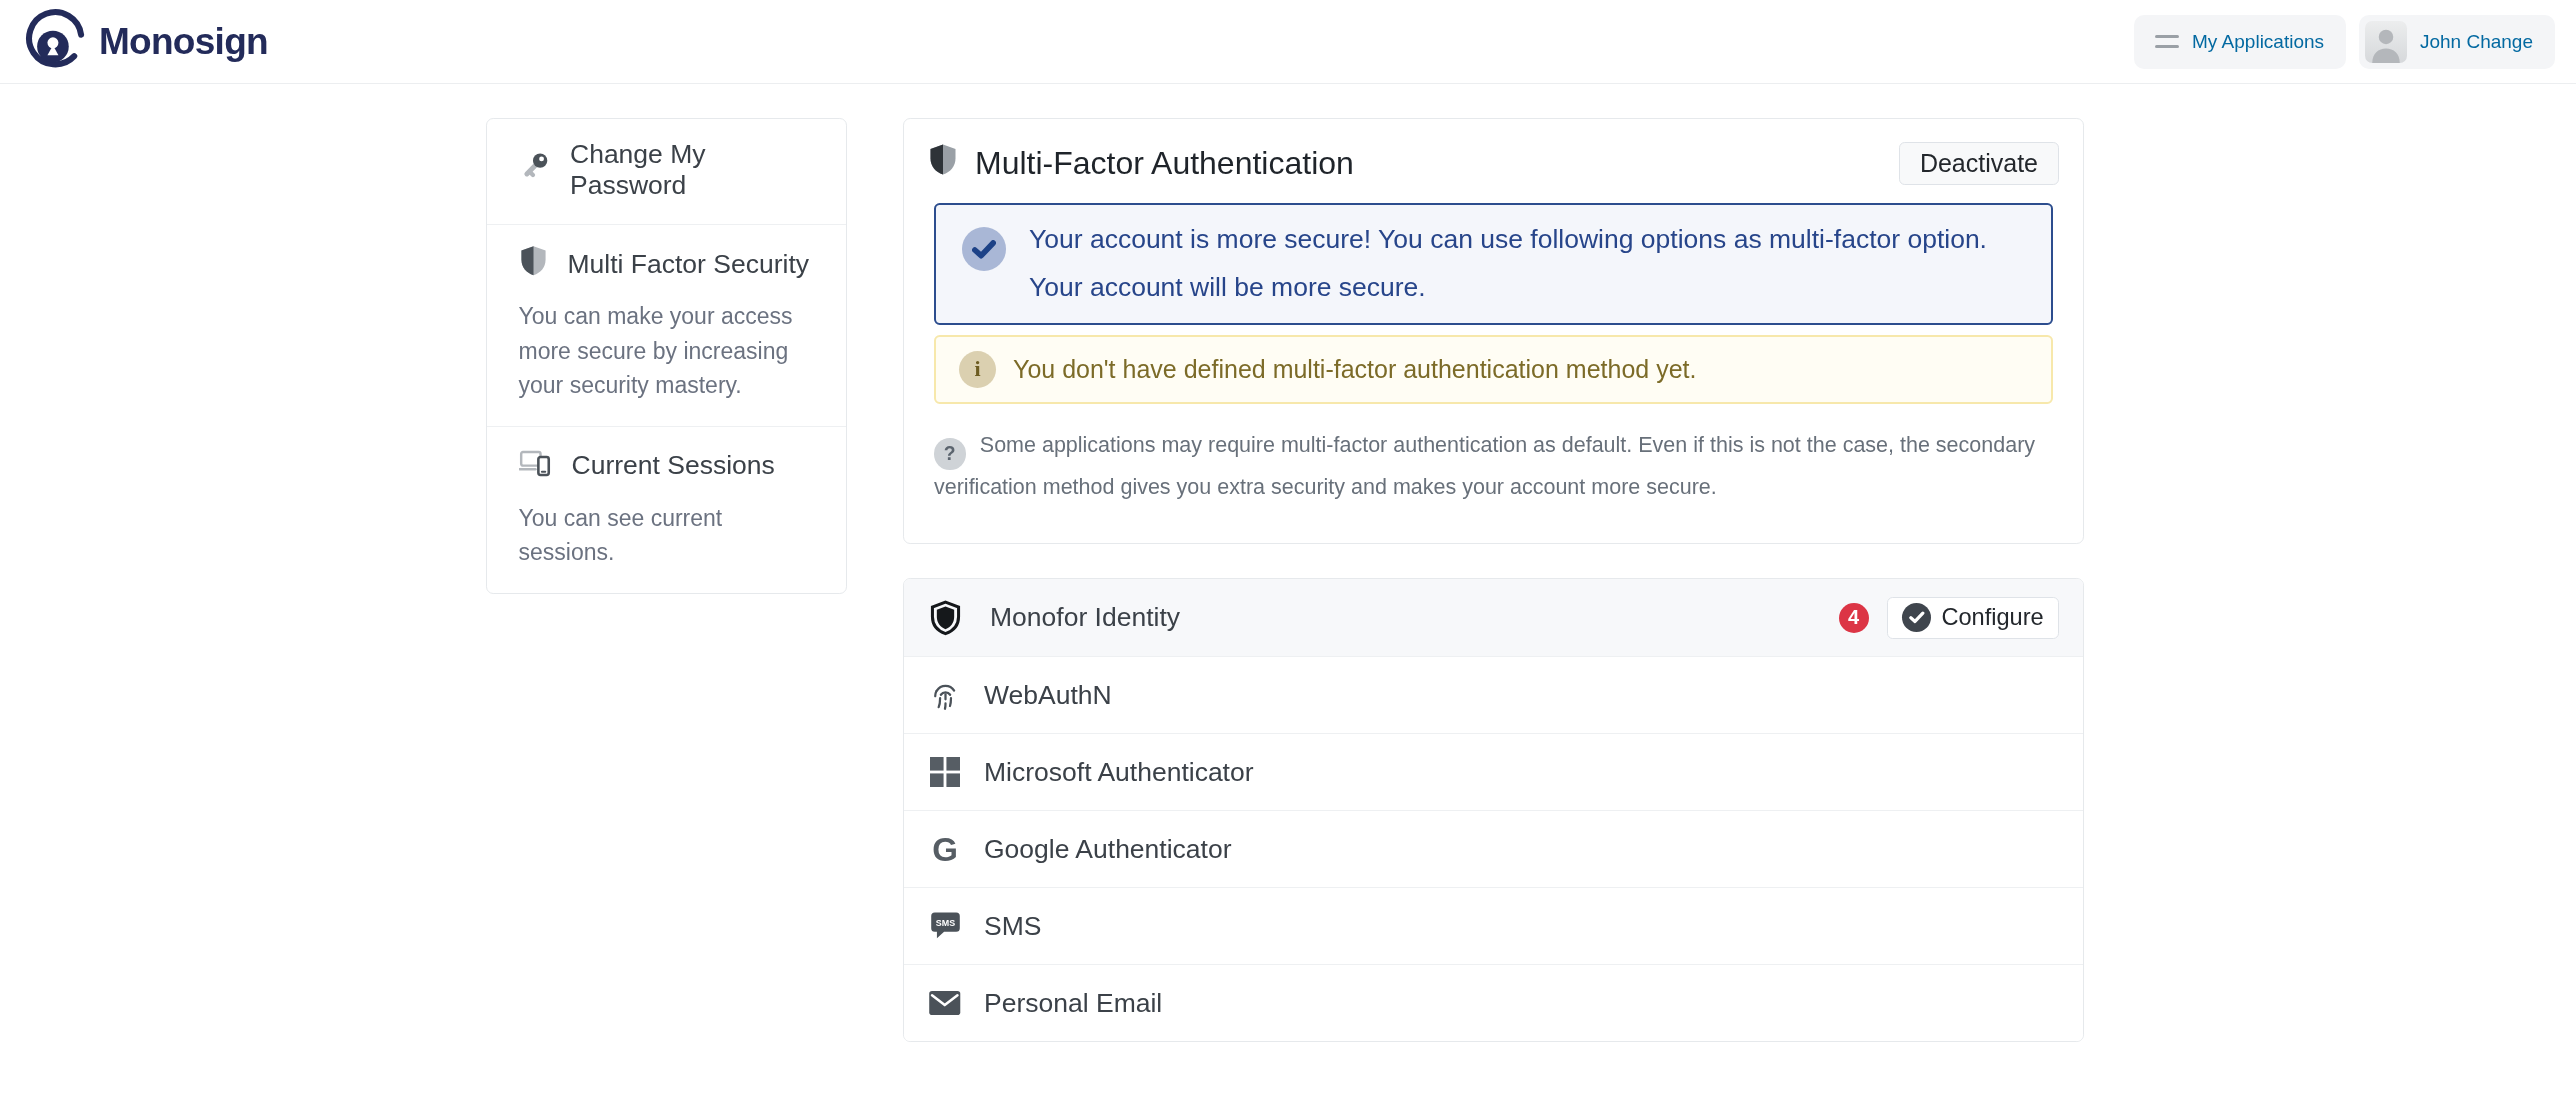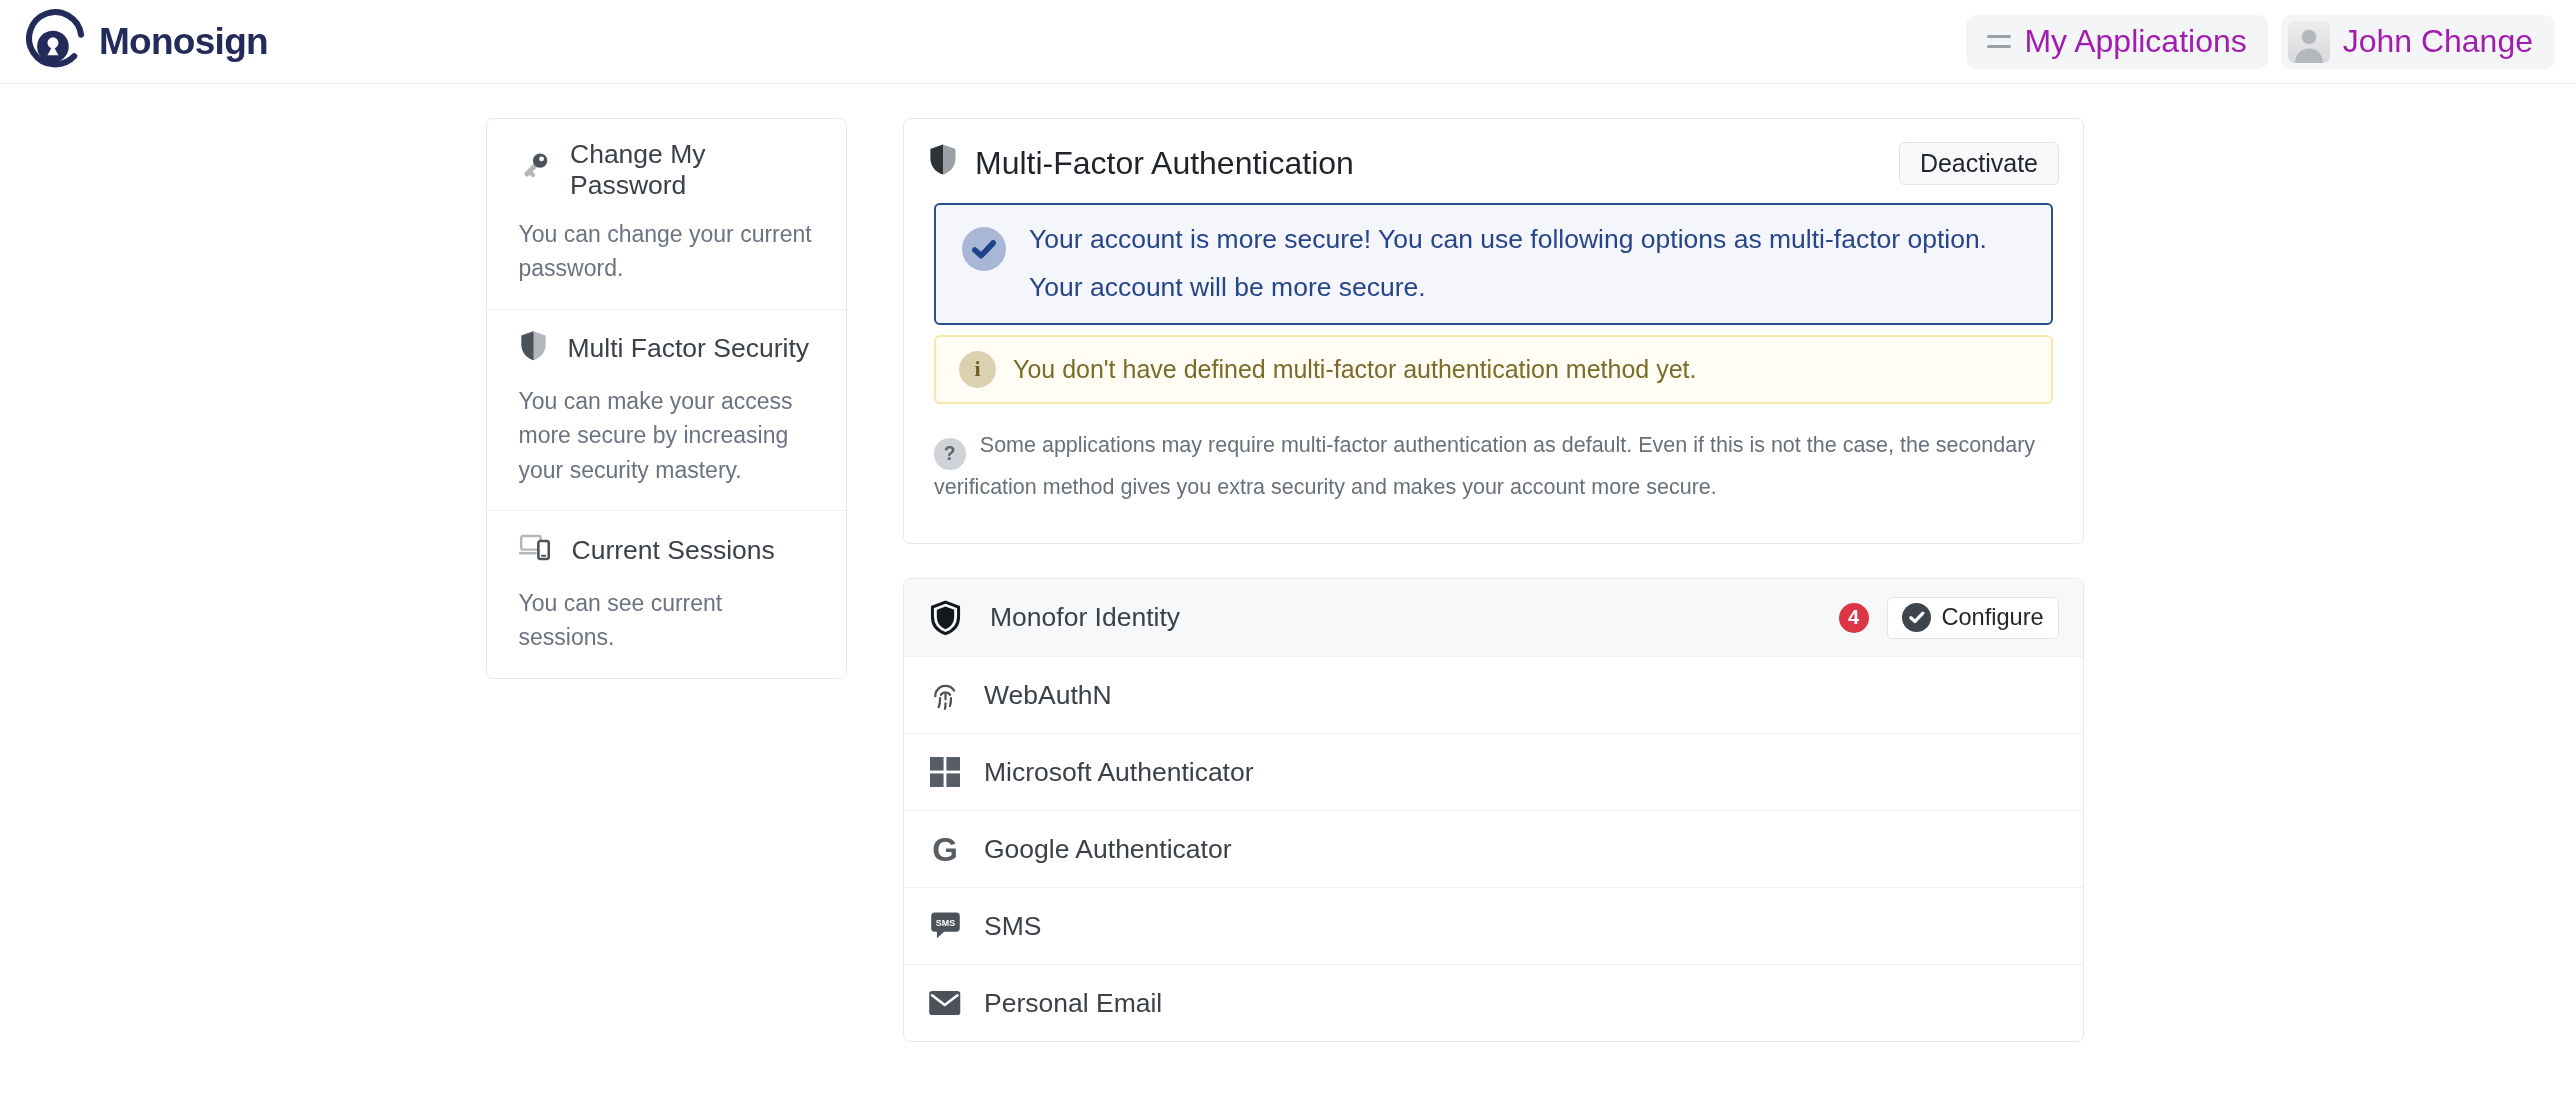--- a/index.html
+++ b/index.html
@@ -8,21 +8,21 @@
   #page { position:relative; width:2576px; height:1120px; background:#ffffff; overflow:hidden; }
 
   
   .header { position:absolute; top:0; left:0; width:2576px; height:84px; background:#fff;
             border-bottom:1.4px solid #eceef0; display:flex; align-items:center;
             justify-content:space-between; padding:0 21.5px; }
   .brand { display:flex; align-items:center; gap:11.4px; }
   .brand-name { font-size:37px; font-weight:700; color:#232b5a; letter-spacing:-0.7px; }
   .header-right { display:flex; align-items:center; gap:13px; }
   .pill { background:#f4f5f7; border:none; border-radius:10px; height:54px; display:flex;
-          align-items:center; gap:13px; padding:0 21.5px; font-size:32px; color:#a21caf; cursor:pointer;
+          align-items:center; gap:13px; padding:0 21.5px; font-size:19px; color:#0369a1; cursor:pointer;
           font-family:"Liberation Sans", sans-serif; }
   .menu-icon { display:flex; flex-direction:column; gap:6.4px; }
   .menu-icon i { display:block; width:24px; height:3.6px; border-radius:2.1px; background:#9aa0a6; }
   .avatar { width:42px; height:42px; border-radius:7.2px; overflow:hidden;
             background:linear-gradient(#ecedee,#d6d8db); flex:none; }
   .user-pill { padding-left:6.4px; }
 
   
   .card { position:absolute; background:#fff; border:1.4px solid #e6e9ec; border-radius:7.2px; }
 
@@ -117,21 +117,20 @@
         <span>
           <svg width="31.5" height="31.5" viewBox="0 0 44 44">
             <path d="M24 19 L11 32" stroke="#b3b7bc" stroke-width="7" stroke-linecap="round"></path>
             <path d="M15 29 l4.5 4.5" stroke="#b3b7bc" stroke-width="6" stroke-linecap="round"></path>
             <circle cx="29.5" cy="13.5" r="10" fill="#4b5259"></circle>
             <circle cx="31.5" cy="11" r="3.4" fill="#ffffff"></circle>
           </svg>
         </span>
         <span>Change My Password</span>
       </div>
-      <div class="sb-desc">You can change your current password.</div>
     </div>
 
     <div class="sb-section">
       <div class="sb-title">
         <span>
           <svg width="29" height="31.5" viewBox="0 0 24 26">
             <defs>
                 <clipPath id="halfL">
                   <rect x="0" y="0" width="12" height="26"></rect>
                 </clipPath>

